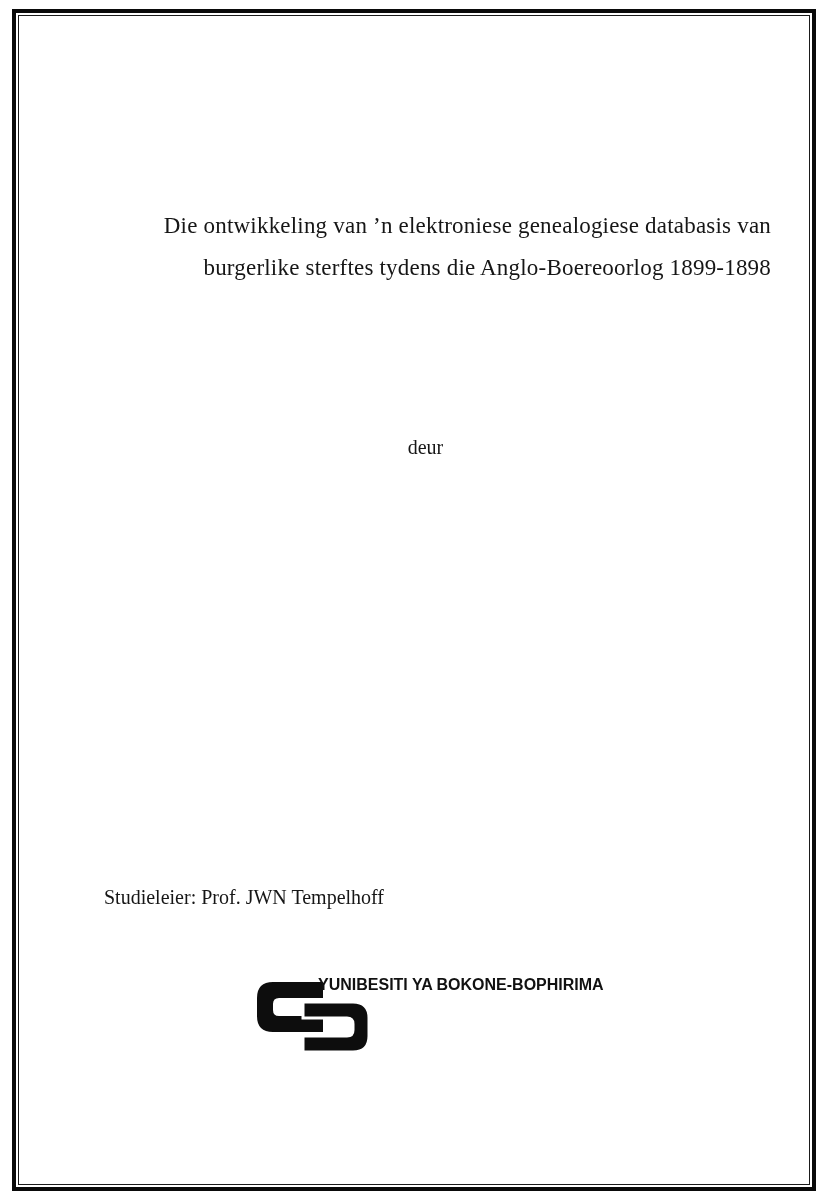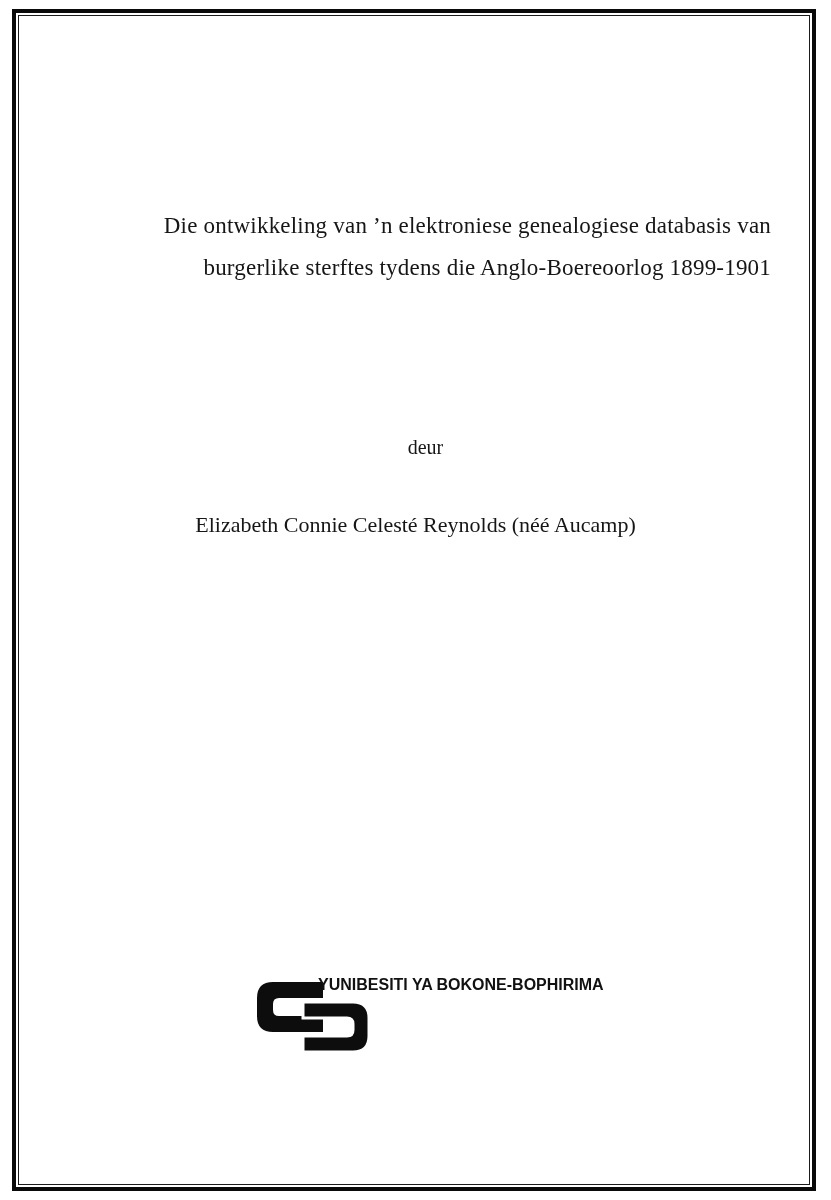--- a/index.html
+++ b/index.html
@@ -110,29 +110,29 @@
 <body>
 
 <div class="page">
 
   <div class="frame-outer">
     <div class="frame-inner"></div>
   </div>
 
   <div class="title">
     <div>Die ontwikkeling van ’n elektroniese genealogiese databasis van</div>
-    <div>burgerlike sterftes tydens die Anglo-Boereoorlog 1899-1901</div>
+    <div>burgerlike sterftes tydens die Anglo-Boereoorlog 1899-1898</div>
   </div>
 
   <div class="byline">deur</div>
 
-  <div class="author">Elizabeth Connie Celesté Reynolds (néé Aucamp)</div>
 
 
   <div class="supervisor-block">
+    <div>Studieleier: Prof. JWN Tempelhoff</div>
   </div>
 
   <div class="logo">
     <svg class="logo-mark" viewBox="0 0 112 70" aria-hidden="true">
 
       <path fill="#0d0d0d" d="M 66 0 L 16 0 Q 0 0 0 16 L 0 34 Q 0 50 16 50 L 66 50 L 66 34 L 22 34 Q 16 34 16 28 L 16 22 Q 16 16 22 16 L 66 16 Z"></path>
 
       <path fill="#0d0d0d" stroke="#ffffff" stroke-width="3" d="M 46 20 L 96 20 Q 112 20 112 36 L 112 54 Q 112 70 96 70 L 46 70 L 46 54 L 90 54 Q 96 54 96 48 L 96 42 Q 96 36 90 36 L 46 36 Z"></path>
     </svg>
     <div class="logo-text">

